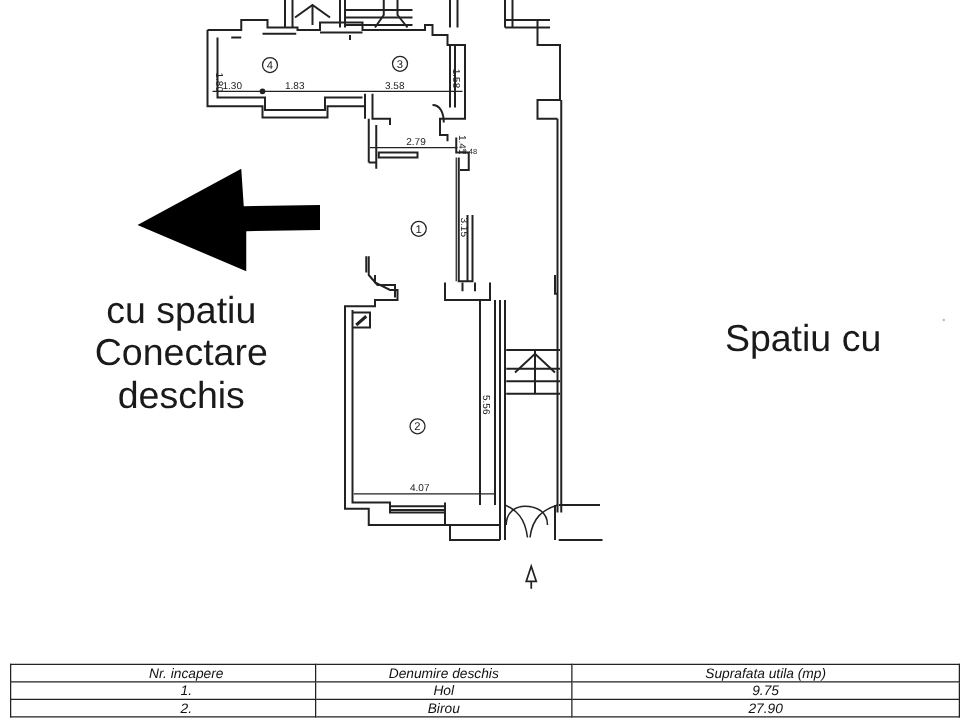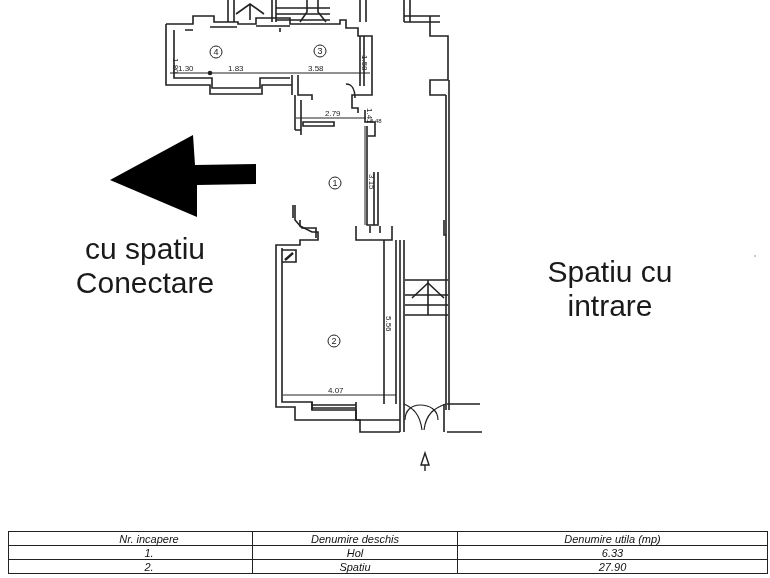--- a/index.html
+++ b/index.html
@@ -1,20 +1,20 @@
 <!DOCTYPE html>
 <html><head>
 <meta charset="utf-8">
 <style>
   html, body { margin: 0; padding: 0; background: #ffffff; }
   body { width: 770px; height: 578px; position: relative; overflow: hidden; font-family: "Liberation Sans", sans-serif; }
   #plan { position: absolute; left: 0; top: 0; width: 770px; height: 520px; }
   .label-big { position: absolute; font-family: "Liberation Sans", sans-serif; font-size: 30px; line-height: 34px; color: #1a1a1a; text-align: center; }
   #left-label { left: 50px; top: 232px; width: 190px; }
-  #right-label { left: 515px; top: 255px; width: 190px; }
+  #right-label { left: 515px; top: 255px; width: 190px; text-align: right; }
   .label-big span { display: block; }
   #room-table { position: absolute; left: 8px; top: 531px; width: 760px; border-collapse: collapse; font-family: "Liberation Sans", sans-serif; font-style: italic; font-size: 11px; color: #111; }
   #room-table th, #room-table td { border: 1px solid #222; height: 13px; padding: 0 2px; text-align: center; font-weight: normal; line-height: 12px; }
   #room-table th:nth-child(1), #room-table td:nth-child(1) { width: 202px; padding-left: 39px; }
   #room-table th:nth-child(2), #room-table td:nth-child(2) { width: 200px; }
   svg text { font-family: "Liberation Sans", sans-serif; }
 </style>
 </head>
 <body>
 
@@ -106,40 +106,40 @@
     <path d="M425 465 V471"></path>
   </g>
 
   <path d="M110 180 L193 135 L195 165 L256 164 L256 184 L197 185 L197 217 Z" fill="#000"></path>
   <circle cx="755" cy="256" r="1" fill="#bbb"></circle>
 </svg>
 
 <div id="left-label" class="label-big">
   <span>cu spatiu</span>
   <span>Conectare</span>
+  <span>deschis</span>
 </div>
 
 <div id="right-label" class="label-big">
   <span>Spatiu cu</span>
-  <span>intrare</span>
 </div>
 
 <table id="room-table">
   <thead>
     <tr>
       <th>Nr. incapere</th>
       <th>Denumire deschis</th>
-      <th>Denumire utila (mp)</th>
+      <th>Suprafata utila (mp)</th>
     </tr>
   </thead>
   <tbody>
     <tr>
       <td>1.</td>
       <td>Hol</td>
-      <td>6.33</td>
+      <td>9.75</td>
     </tr>
     <tr>
       <td>2.</td>
-      <td>Spatiu</td>
+      <td>Birou</td>
       <td>27.90</td>
     </tr>
   </tbody>
 </table>
 
 </body></html>

